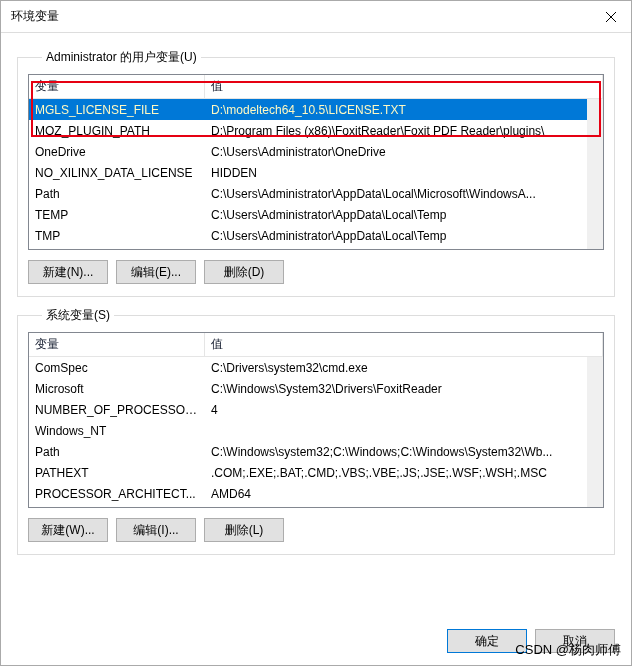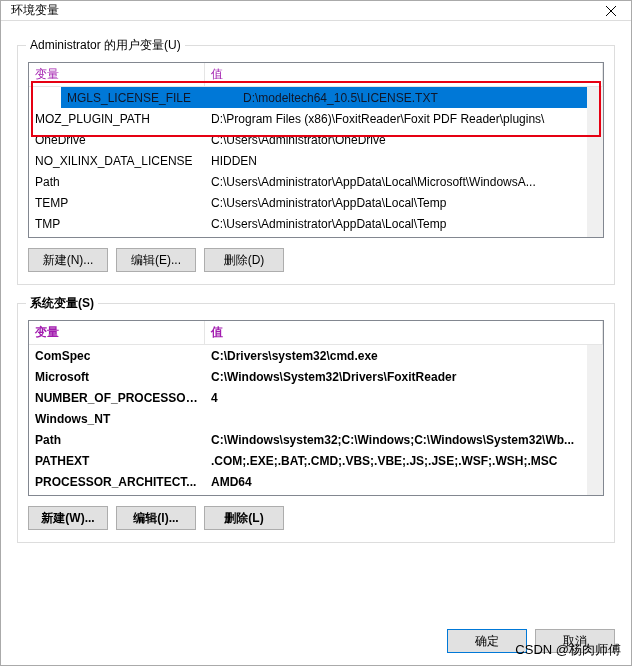--- a/index.html
+++ b/index.html
@@ -1,33 +1,33 @@
 <!DOCTYPE html>
 <html><head>
 <meta charset="utf-8">
 <style>
 * { box-sizing: border-box; font-family: "Microsoft YaHei", Tahoma, sans-serif; font-size: 12px; }
 body { margin: 0; background: #f0f0f0; width: 632px; height: 666px; position: relative; }
 .dialog { width: 632px; height: 666px; background: #fff; border: 1px solid #aaa; position: relative; }
-.titlebar { height: 20px; display: flex; align-items: center; padding: 0 0 0 10px; border-bottom: 1px solid #ddd; background: #fff; }
+.titlebar { height: 32px; display: flex; align-items: center; padding: 0 0 0 10px; border-bottom: 1px solid #ddd; background: #fff; }
 .titlebar .title { flex: 1; }
 .close-btn { width: 40px; height: 28px; display: flex; align-items: center; justify-content: center; cursor: pointer; }
 .close-btn svg { width: 10px; height: 10px; }
 .content { padding: 12px 16px 60px 16px; }
 .groupbox { border: 1px solid #ddd; margin-top: 12px; padding: 10px 10px 12px 10px; position: relative; }
-.groupbox .legend { position: absolute; top: -9px; left: 8px; background: #fff; padding: 0 4px; }
+.groupbox .legend { position: absolute; top: -9px; left: 24px; background: #fff; padding: 0 4px; }
 .listview { border: 1px solid #828790; background: #fff; height: 176px; overflow: hidden; position: relative; margin-top: 6px; }
 .lv-header { display: flex; background: #fff; border-bottom: 1px solid #e5e5e5; height: 24px; align-items: center; }
-.lv-header .col { padding: 4px 6px; border-right: 1px solid #e5e5e5; color: #a21caf; }
+.lv-header .col { padding: 4px 6px; border-right: 1px solid #e5e5e5; color: #0f172a; }
 .col-name { width: 176px; flex-shrink: 0; }
 .col-value { flex: 1; }
 .lv-body { overflow-y: auto; height: 150px; }
 .lv-row { display: flex; height: 21px; align-items: center; }
 .lv-row .cell { padding: 2px 6px; white-space: nowrap; overflow: hidden; text-overflow: ellipsis; }
-.lv-row.selected { background: #0078d7; color: #0f172a; margin-left: 32px; }
+.lv-row.selected { background: #0078d7; color: #fef9c3; }
 .btn-row { display: flex; gap: 8px; margin-top: 10px; }
 .btn { min-width: 80px; height: 24px; background: #e1e1e1; border: 1px solid #adadad; padding: 0 12px; cursor: pointer; display: flex; align-items: center; justify-content: center; }
 .footer { position: absolute; bottom: 12px; right: 16px; display: flex; gap: 8px; }
 .footer .btn { min-width: 80px; }
 .footer .btn.primary { border-color: #0078d7; }
 .redbox { position: absolute; border: 2px solid #e60012; pointer-events: none; left: 30px; top: 80px; width: 570px; height: 56px; z-index: 10; }
 .watermark { position: absolute; bottom: 6px; right: 10px; color: #000000; font-size: 13px; pointer-events: none; z-index: 20; }
 .scrollbar-track { position: absolute; right: 0; top: 24px; bottom: 0; width: 16px; background: #f0f0f0; }
 </style>
 </head>
@@ -85,21 +85,21 @@
           </div>
         <div class="scrollbar-track"></div>
       </div>
       <div class="btn-row">
         <div class="btn">新建(N)...</div>
         <div class="btn">编辑(E)...</div>
         <div class="btn">删除(D)</div>
       </div>
     </div>
 
-    <div class="groupbox" style="margin-top:18px;font-weight:bold;">
+    <div class="groupbox" style="margin-top:18px;">
       <span class="legend">系统变量(S)</span>
       <div class="listview">
         <div class="lv-header">
           <div class="col col-name">变量</div>
           <div class="col col-value">值</div>
         </div>
         <div class="lv-body" id="sys-body">
             <div class="lv-row">
               <div class="cell col-name">ComSpec</div>
               <div class="cell col-value">C:\Drivers\system32\cmd.exe</div>

